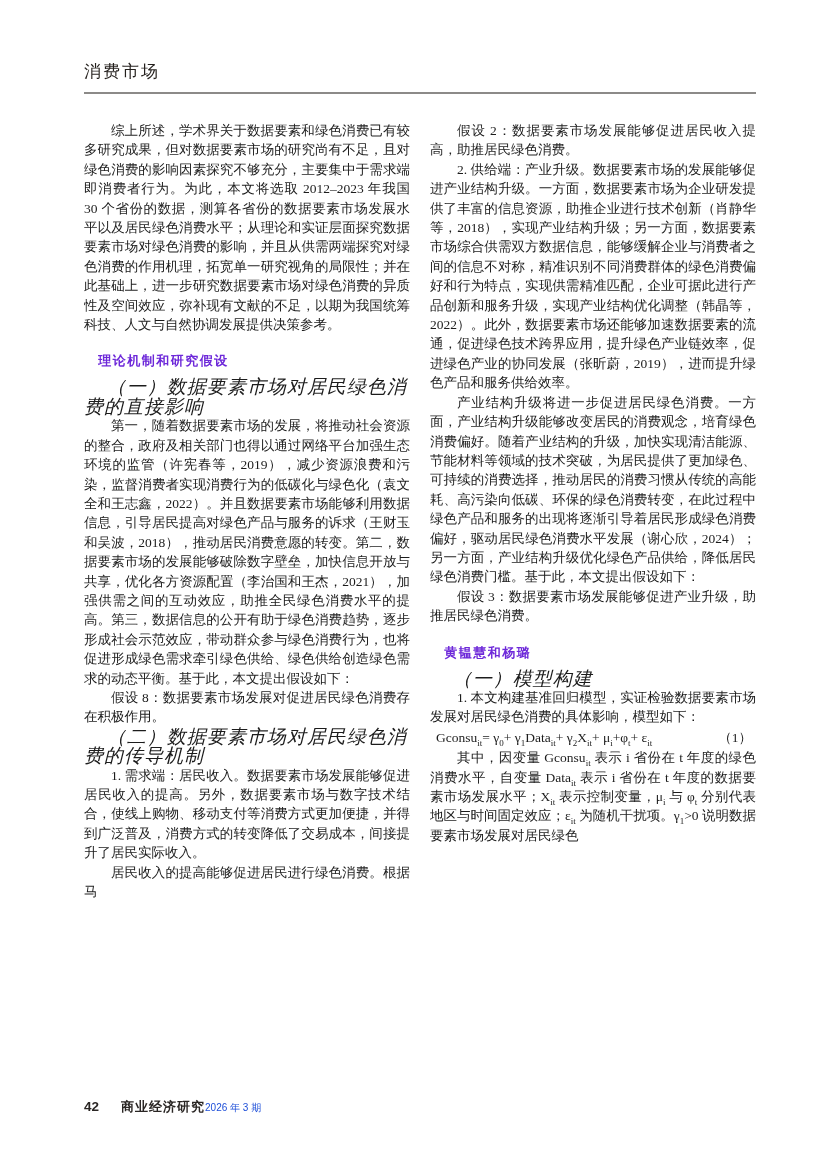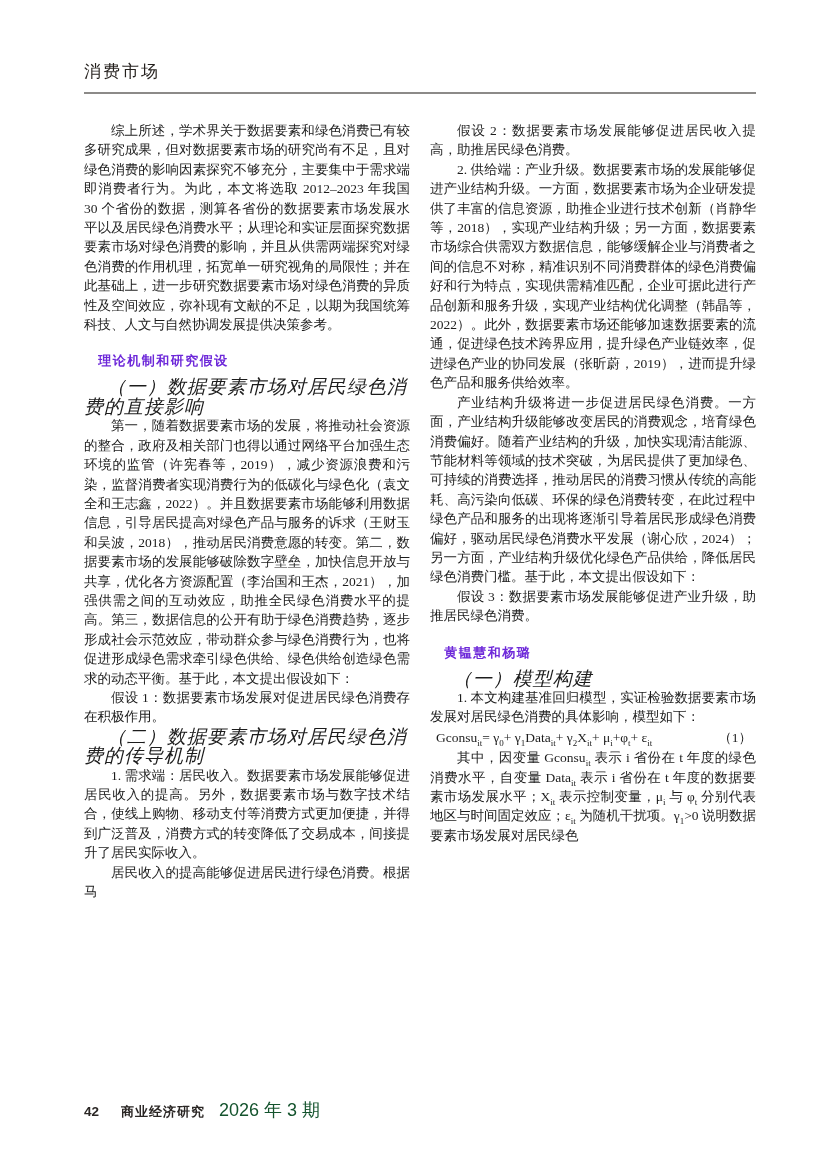--- a/index.html
+++ b/index.html
@@ -63,38 +63,38 @@
 
   
   .footer {
     position: absolute; top: 1098px; left: 84px;
     font-family: "Liberation Sans", "DejaVu Sans", sans-serif;
     font-size: 13px; color: #2a2624;
     display: flex; align-items: baseline;
   }
   .footer .pageno { font-weight: bold; font-size: 13.5px; }
   .footer .journal { font-weight: bold; margin-left: 22px; letter-spacing: 1px; }
-  .footer .issue { margin-left: 14px; font-size: 18px; font-weight: normal; color: #14532d; }
+  .footer .issue { font-size: 10px; font-weight: normal; color: #1d4ed8; }
 </style>
 </head>
 <body>
 
 <div class="page">
 
   <div class="section-label">消费市场</div>
   <div class="header-rule"></div>
 
   <div class="columns">
 
     <div class="col">
       <p class="para indent">综上所述，学术界关于数据要素和绿色消费已有较多研究成果，但对数据要素市场的研究尚有不足，且对绿色消费的影响因素探究不够充分，主要集中于需求端即消费者行为。为此，本文将选取 2012–2023 年我国 30 个省份的数据，测算各省份的数据要素市场发展水平以及居民绿色消费水平；从理论和实证层面探究数据要素市场对绿色消费的影响，并且从供需两端探究对绿色消费的作用机理，拓宽单一研究视角的局限性；并在此基础上，进一步研究数据要素市场对绿色消费的异质性及空间效应，弥补现有文献的不足，以期为我国统筹科技、人文与自然协调发展提供决策参考。</p>
       <h2 class="section-heading">理论机制和研究假设</h2>
       <p class="sub-heading">（一）数据要素市场对居民绿色消费的直接影响</p>
       <p class="para indent">第一，随着数据要素市场的发展，将推动社会资源的整合，政府及相关部门也得以通过网络平台加强生态环境的监管（许宪春等，2019），减少资源浪费和污染，监督消费者实现消费行为的低碳化与绿色化（袁文全和王志鑫，2022）。并且数据要素市场能够利用数据信息，引导居民提高对绿色产品与服务的诉求（王财玉和吴波，2018），推动居民消费意愿的转变。第二，数据要素市场的发展能够破除数字壁垒，加快信息开放与共享，优化各方资源配置（李治国和王杰，2021），加强供需之间的互动效应，助推全民绿色消费水平的提高。第三，数据信息的公开有助于绿色消费趋势，逐步形成社会示范效应，带动群众参与绿色消费行为，也将促进形成绿色需求牵引绿色供给、绿色供给创造绿色需求的动态平衡。基于此，本文提出假设如下：</p>
-      <p class="para indent">假设 1：数据要素市场发展对促进居民绿色消费存在积极作用。</p>
+      <p class="para indent">假设 8：数据要素市场发展对促进居民绿色消费存在积极作用。</p>
       <p class="sub-heading">（二）数据要素市场对居民绿色消费的传导机制</p>
       <p class="para indent">1. 需求端：居民收入。数据要素市场发展能够促进居民收入的提高。另外，数据要素市场与数字技术结合，使线上购物、移动支付等消费方式更加便捷，并得到广泛普及，消费方式的转变降低了交易成本，间接提升了居民实际收入。</p>
       <p class="para indent">居民收入的提高能够促进居民进行绿色消费。根据马</p>
     </div>
 
     <div class="col">
       <p class="para indent">假设 2：数据要素市场发展能够促进居民收入提高，助推居民绿色消费。</p>
       <p class="para indent">2. 供给端：产业升级。数据要素市场的发展能够促进产业结构升级。一方面，数据要素市场为企业研发提供了丰富的信息资源，助推企业进行技术创新（肖静华等，2018），实现产业结构升级；另一方面，数据要素市场综合供需双方数据信息，能够缓解企业与消费者之间的信息不对称，精准识别不同消费群体的绿色消费偏好和行为特点，实现供需精准匹配，企业可据此进行产品创新和服务升级，实现产业结构优化调整（韩晶等，2022）。此外，数据要素市场还能够加速数据要素的流通，促进绿色技术跨界应用，提升绿色产业链效率，促进绿色产业的协同发展（张昕蔚，2019），进而提升绿色产品和服务供给效率。</p>
       <p class="para indent">产业结构升级将进一步促进居民绿色消费。一方面，产业结构升级能够改变居民的消费观念，培育绿色消费偏好。随着产业结构的升级，加快实现清洁能源、节能材料等领域的技术突破，为居民提供了更加绿色、可持续的消费选择，推动居民的消费习惯从传统的高能耗、高污染向低碳、环保的绿色消费转变，在此过程中绿色产品和服务的出现将逐渐引导着居民形成绿色消费偏好，驱动居民绿色消费水平发展（谢心欣，2024）；另一方面，产业结构升级优化绿色产品供给，降低居民绿色消费门槛。基于此，本文提出假设如下：</p>
       <p class="para indent">假设 3：数据要素市场发展能够促进产业升级，助推居民绿色消费。</p>

